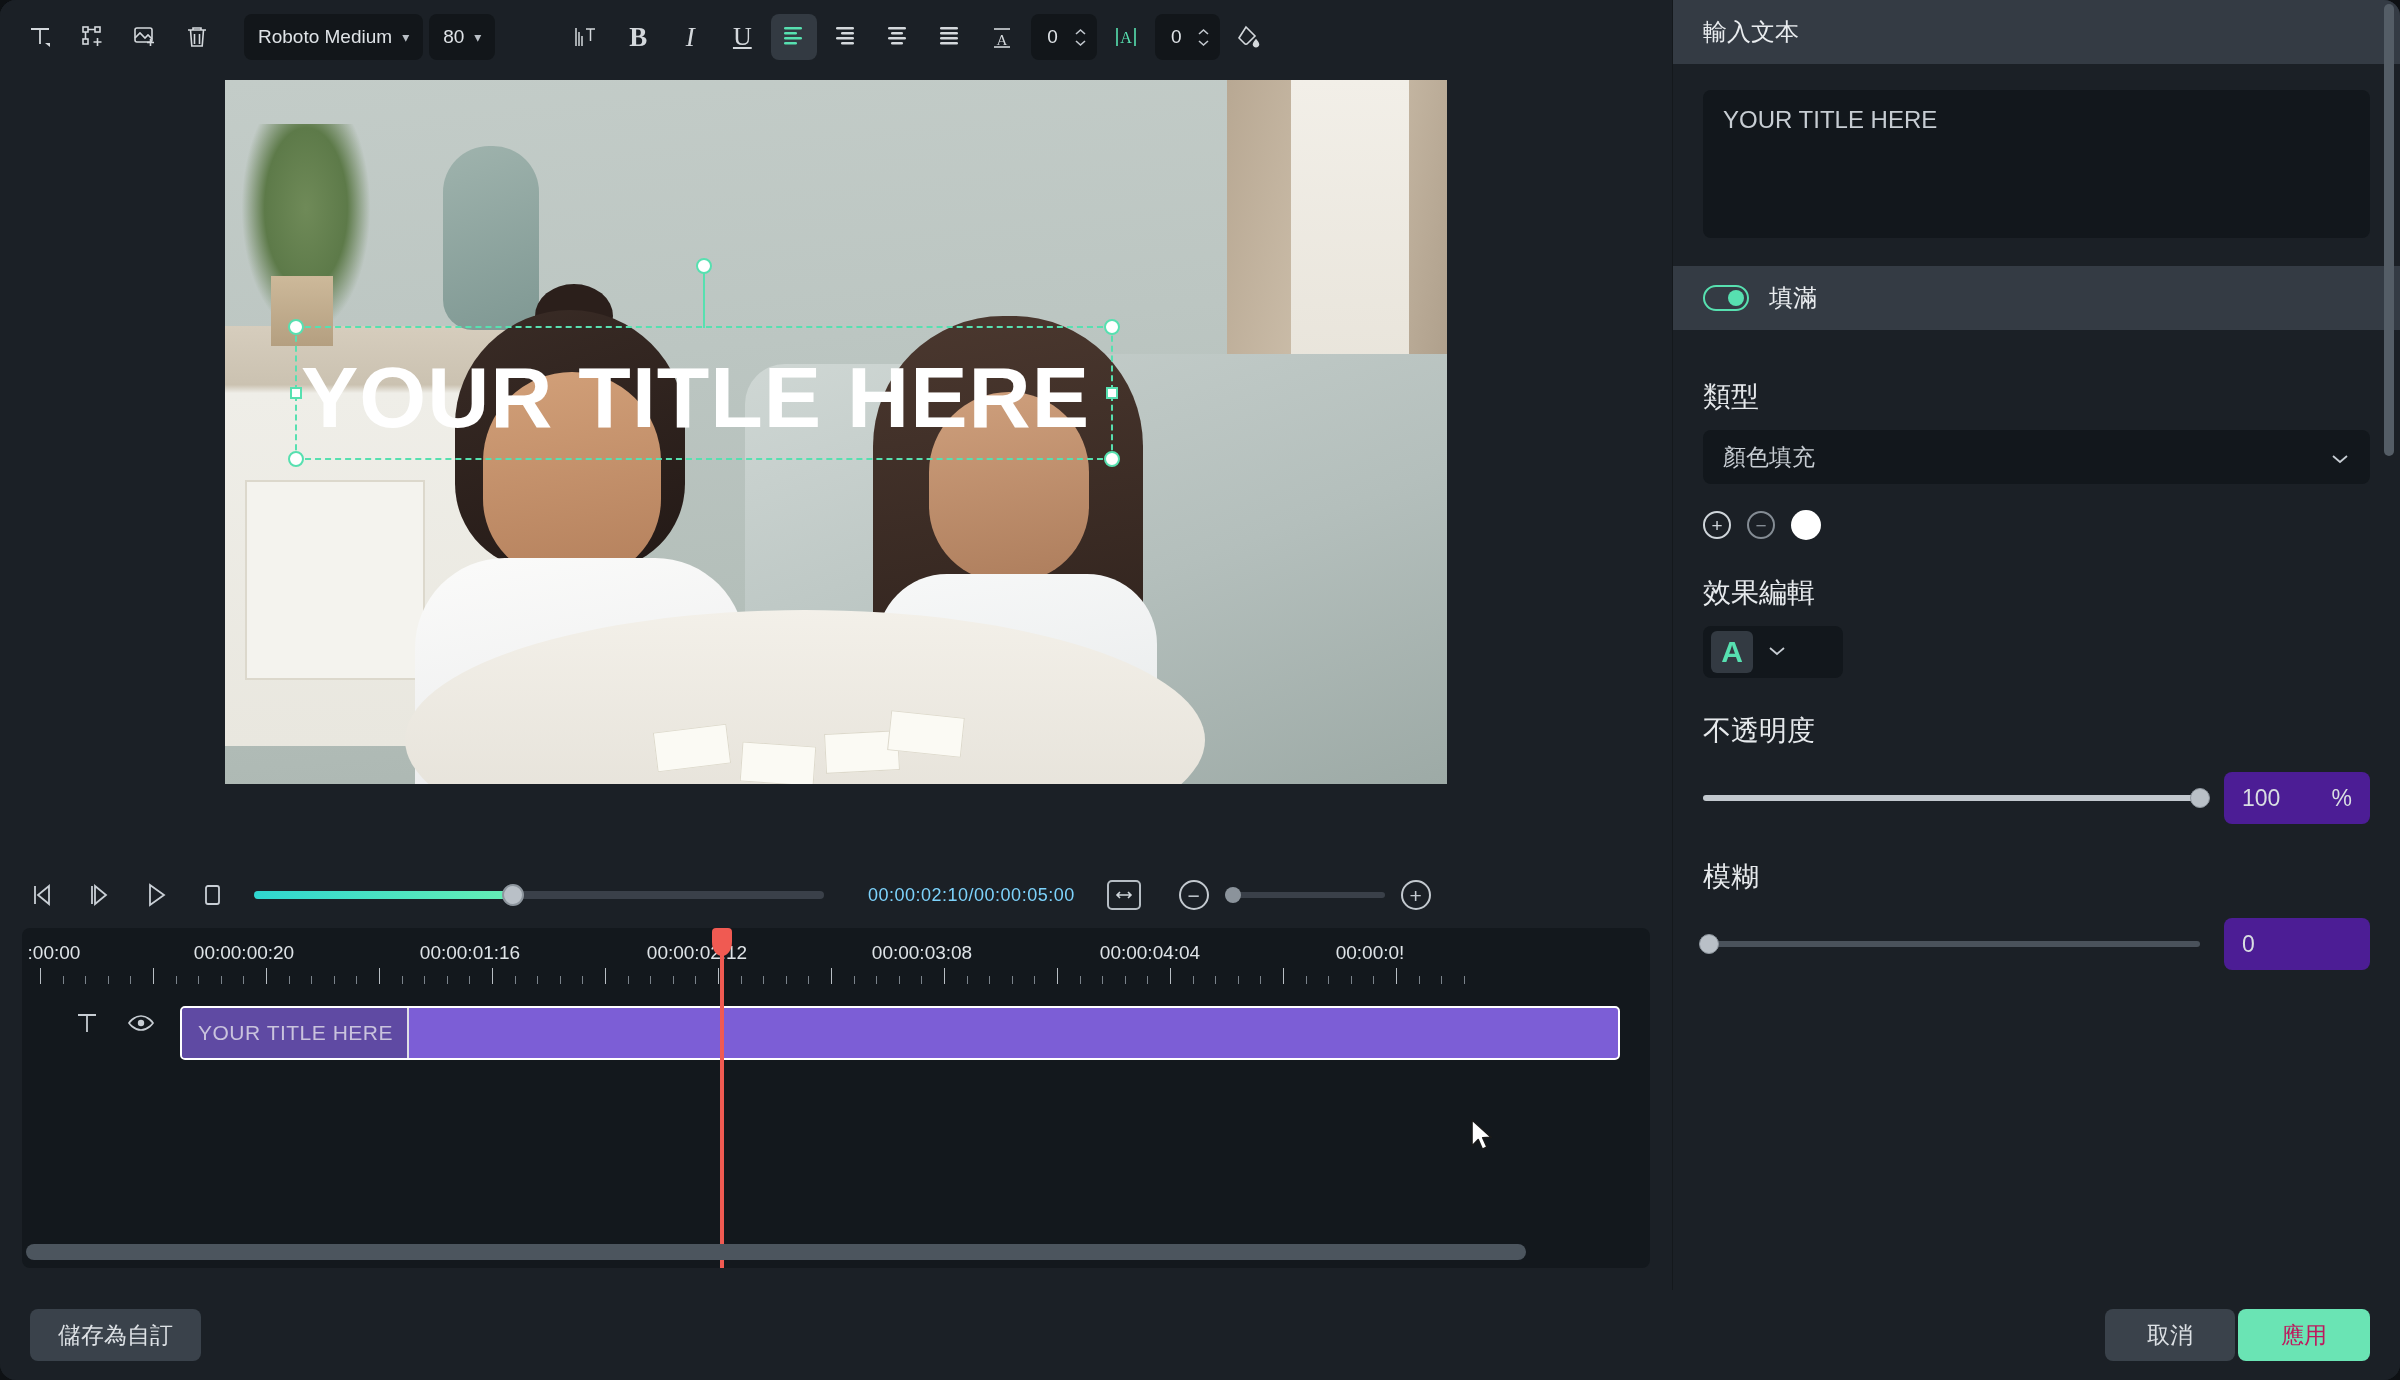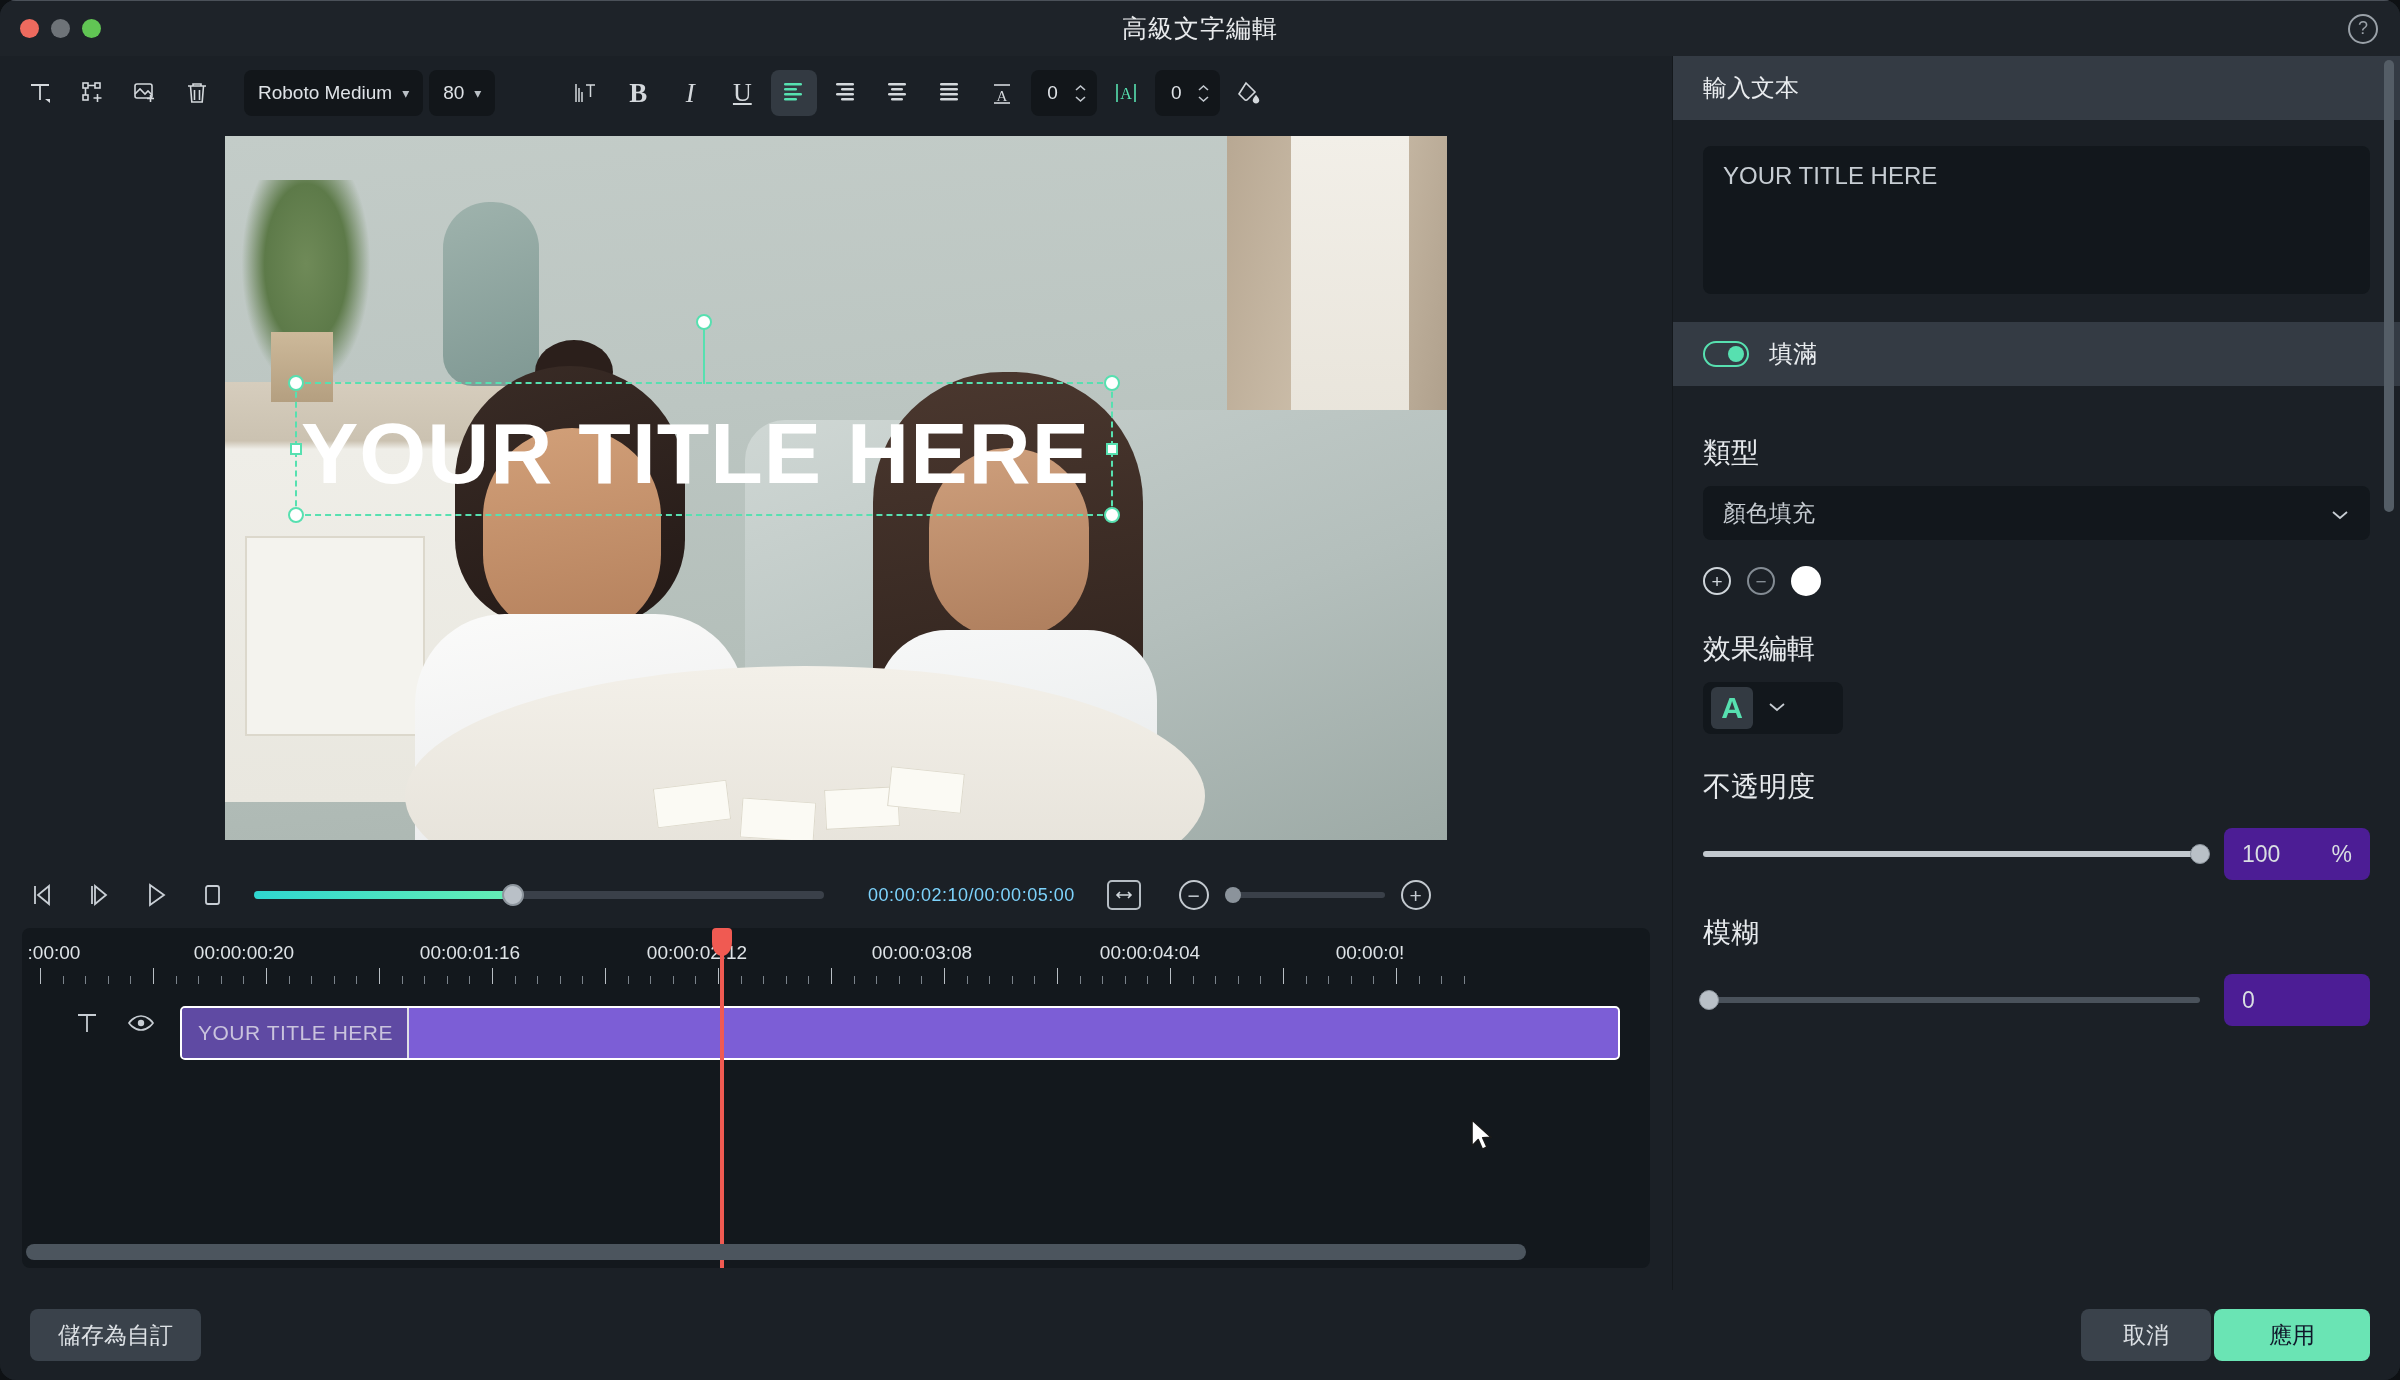--- a/index.html
+++ b/index.html
@@ -271,39 +271,30 @@
   .vscroll { position:absolute; right:6px; top:4px; width:10px; height:452px;
     background:#545d66; border-radius:5px; }
 
   
   .footer { height: 90px; flex:0 0 90px; background:#1b2026;
             display:flex; align-items:center; padding: 0 30px; }
   .btn { border-radius: 8px; font-size: 23px; display:flex;
          align-items:center; justify-content:center; }
   .btn.ghost { background:#3a424b; color:#dde1e5; height:52px; padding: 0 28px; }
   .btn.cancel { background:#3a424b; color:#dde1e5; height:52px; width:130px; }
-  .btn.apply { background:#6ae4b4; color:#0f172a; height:52px; width:156px; }
+  .btn.apply { background:#6ae4b4; color:#be185d; height:52px; width:132px; }
   .footer-right { margin-left:auto; display:flex; gap: 3px; }
 
   .cursor { position:absolute; left:1470px; top:1118px; pointer-events:none; }
 </style>
 </head>
 <body>
 
 <div class="app">
 
-  <div class="titlebar">
-    <div class="traffic">
-      <div class="tl red"></div>
-      <div class="tl yellow"></div>
-      <div class="tl green"></div>
-    </div>
-    <div class="win-title">高級文字編輯</div>
-    <div class="help-btn">?</div>
-  </div>
 
   <div class="body">
 
     <div class="left">
 
       <div class="toolbar">
         <div class="tbtn">
           <svg width="26" height="26" viewBox="0 0 26 26" fill="none" stroke="#d4d8dc" stroke-width="1.8">
             <path d="M3 5h18M12 5v15"></path>
               <path d="M17 19l5 4v-4z" fill="#d4d8dc" stroke="none"></path>

